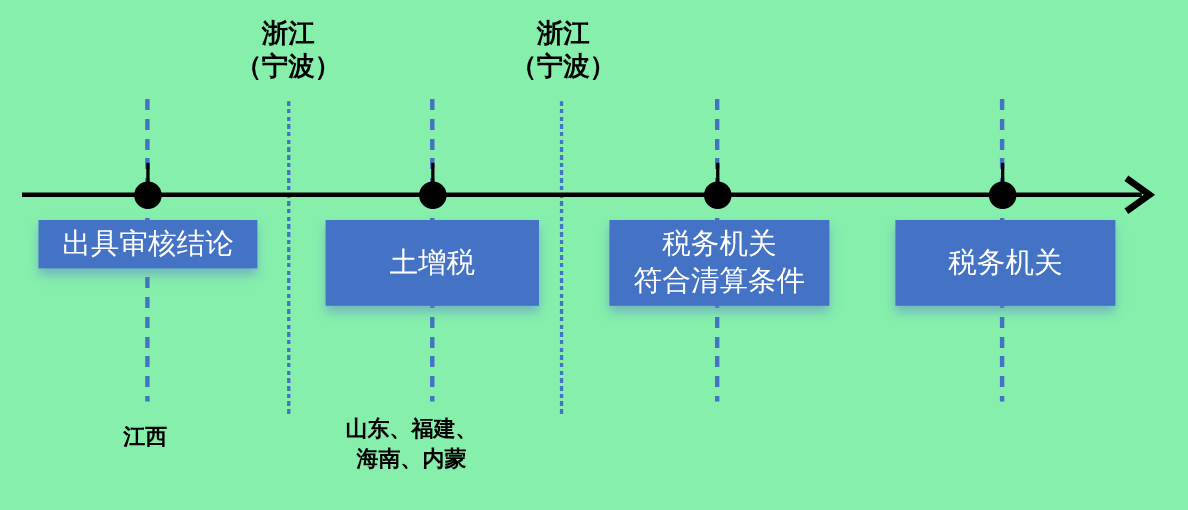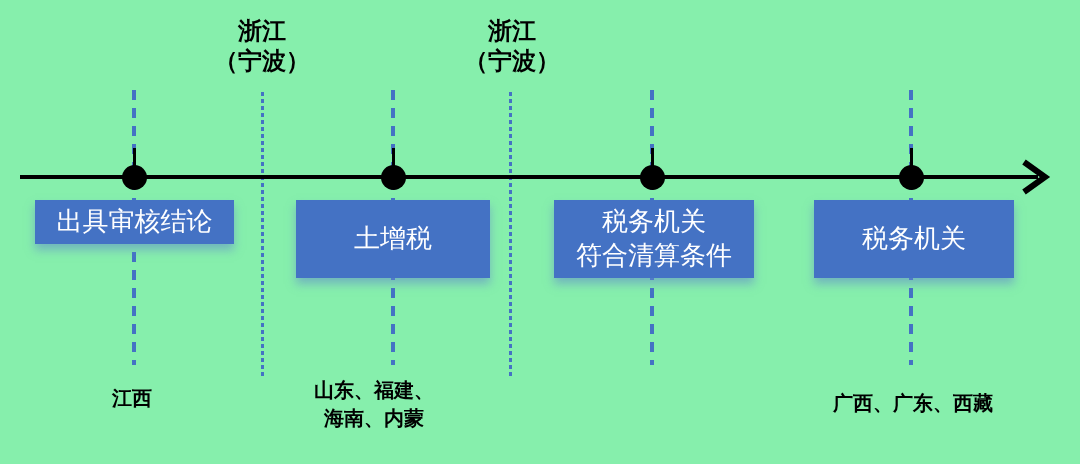--- a/index.html
+++ b/index.html
@@ -155,17 +155,14 @@
 
   <div class="klabel small" style="left:32px; top:384px; width:200px;">
     <div>江西</div>
   </div>
 
   <div class="klabel small" style="left:274px; top:376px; width:200px;">
     <div>山东、福建、</div>
     <div>海南、内蒙</div>
   </div>
 
-  <div class="klabel small" style="left:763px; top:389px; width:300px;">
-    <div>广西、广东、西藏</div>
-  </div>
 
 </div>
 
 </body></html>

